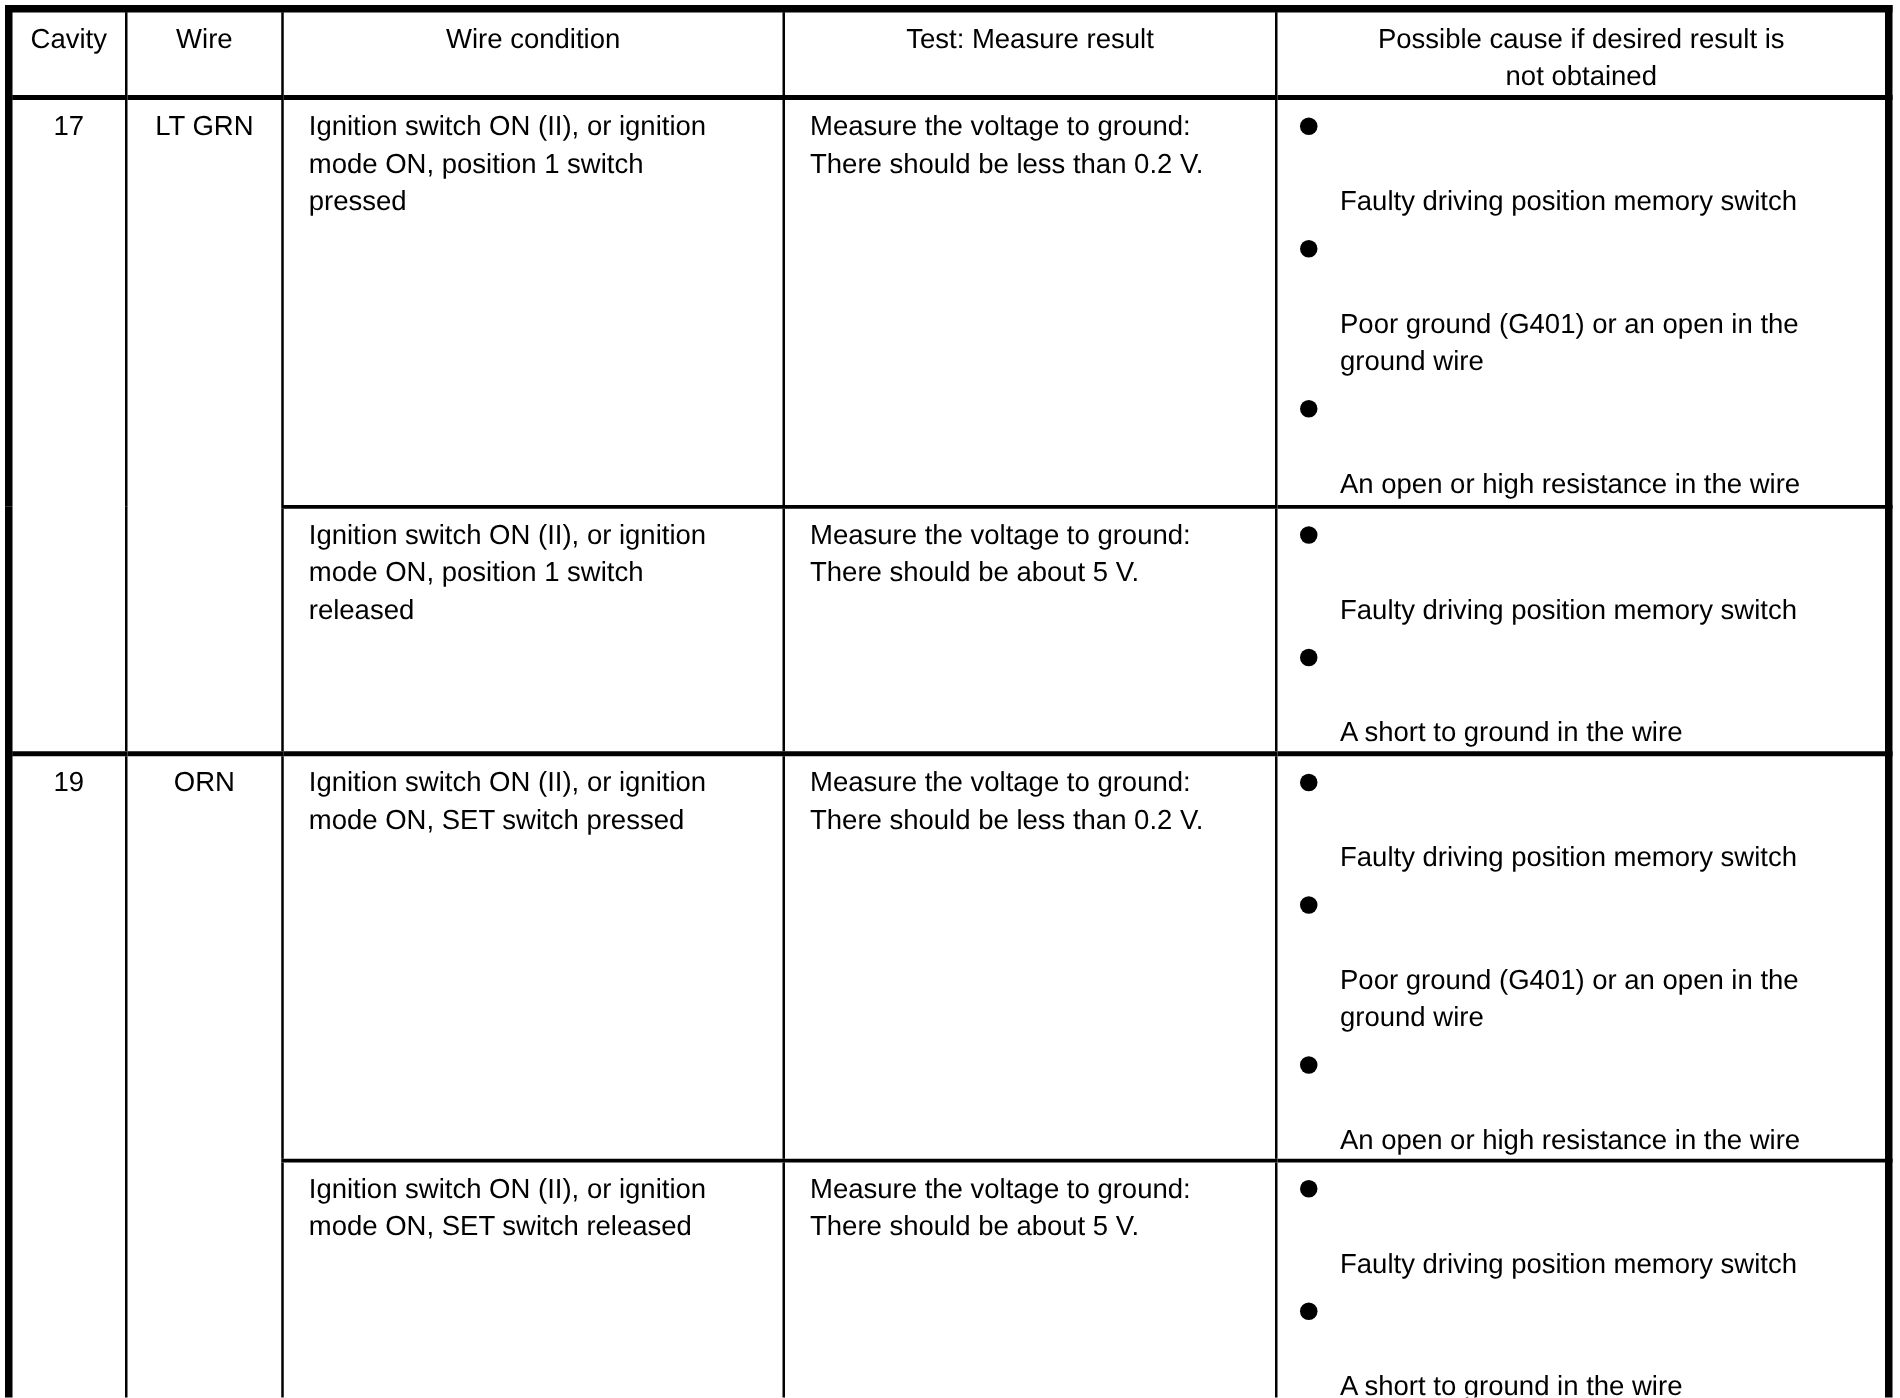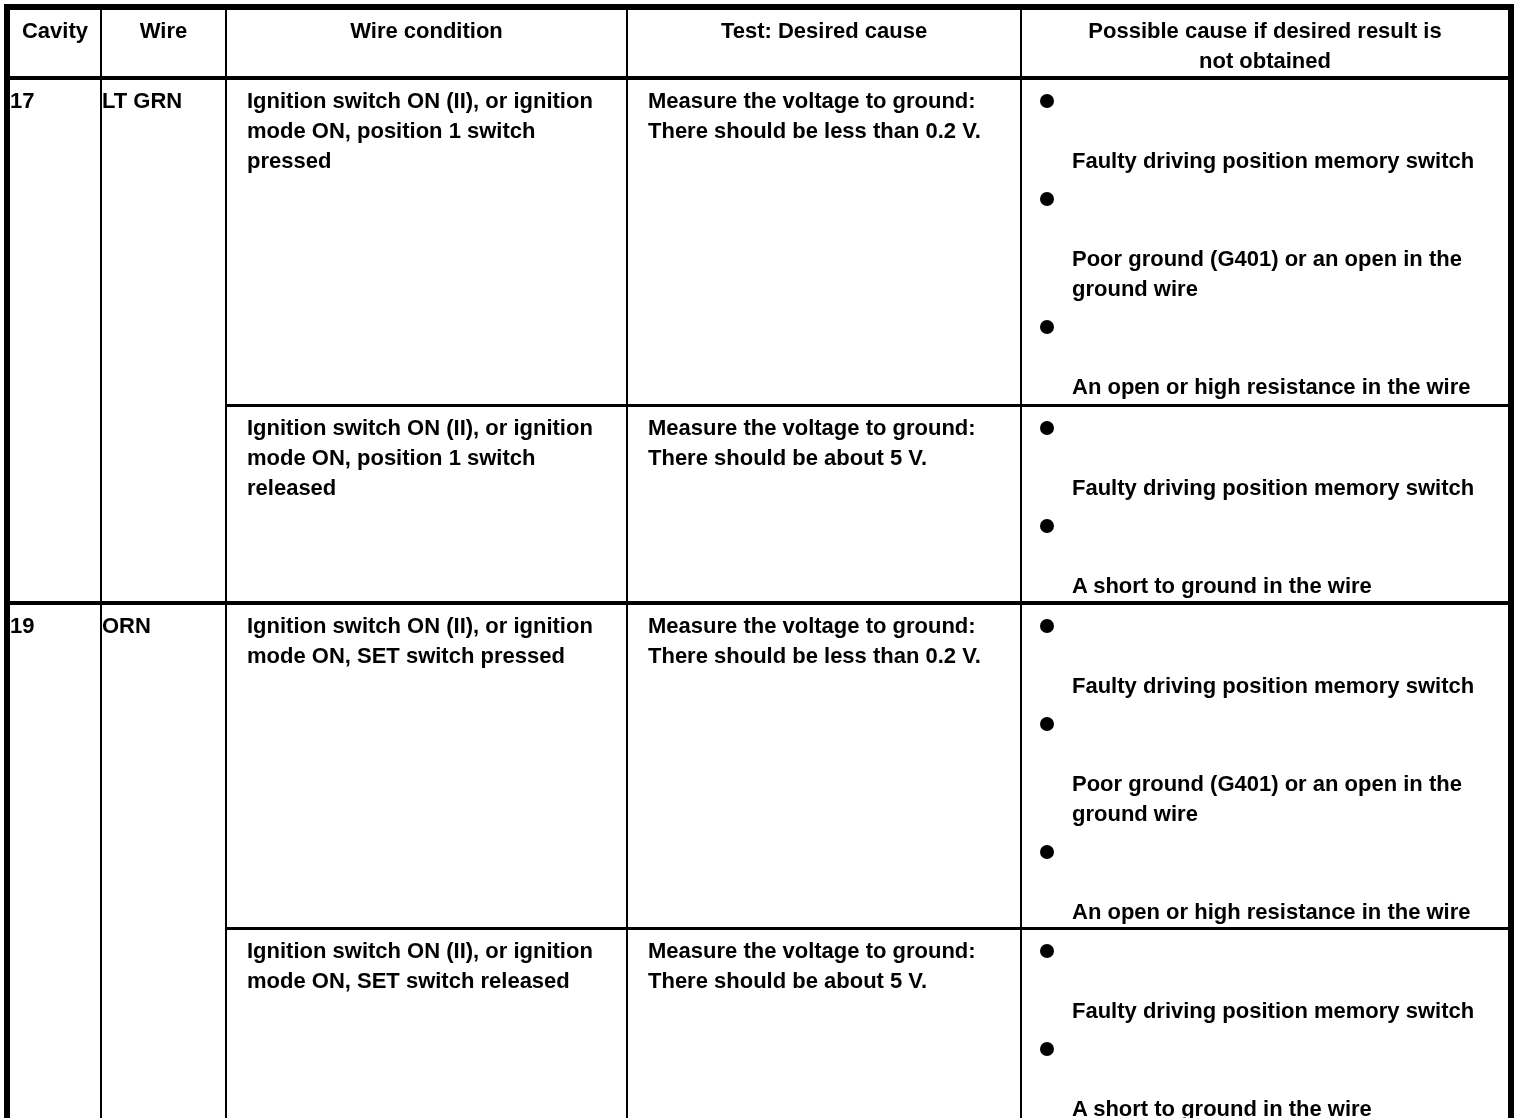--- a/index.html
+++ b/index.html
@@ -25,41 +25,41 @@
   col.c-wire   { width: 125px; }
   col.c-cond   { width: 401px; }
   col.c-result { width: 394px; }
   col.c-cause  { width: 490px; }
 
   th, td {
     border: 2px solid #000000;
     vertical-align: top;
     font-size: 22px;
     line-height: 30px;
-    font-weight: bold;
+    font-weight: normal;
     padding: 0;
     overflow: hidden;
   }
   thead tr { height: 59px; }
   thead th {
     text-align: center;
     padding-top: 6px;
     border-bottom: 4px solid #000000;
     white-space: pre-line;
   }
   tr.r-tall1 { height: 327px; }
   tr.r-short1 { height: 191px; }
   tr.r-tall2 { height: 321px; }
   tr.r-short2 { height: 187px; }
 
   tr.sub-row td { border-top: 3px solid #000000; }
   tr.group-row td { border-top: 4px solid #000000; }
 
   td.cavity-cell, td.wire-cell {
-    text-align: left;
+    text-align: center;
     padding-top: 6px;
   }
   td.cond-cell, td.result-cell {
     padding: 6px 4px 0 20px;
     white-space: pre-line;
   }
   td.cause-cell {
     padding-top: 10px;
   }
   .cause-item + .cause-item { margin-top: 16px; }
@@ -84,21 +84,21 @@
       <col class="c-wire">
       <col class="c-cond">
       <col class="c-result">
       <col class="c-cause">
   </colgroup>
   <thead>
     <tr>
       <th>Cavity</th>
       <th>Wire</th>
       <th>Wire condition</th>
-      <th>Test: Desired cause</th>
+      <th>Test: Measure result</th>
       <th>Possible cause if desired result is
 not obtained</th>
     </tr>
   </thead>
   <tbody>
     <tr class="r-tall1">
       <td class="cavity-cell" rowspan="2">17</td>
       <td class="wire-cell" rowspan="2">LT GRN</td>
       <td class="cond-cell">Ignition switch ON (II), or ignition
 mode ON, position 1 switch

